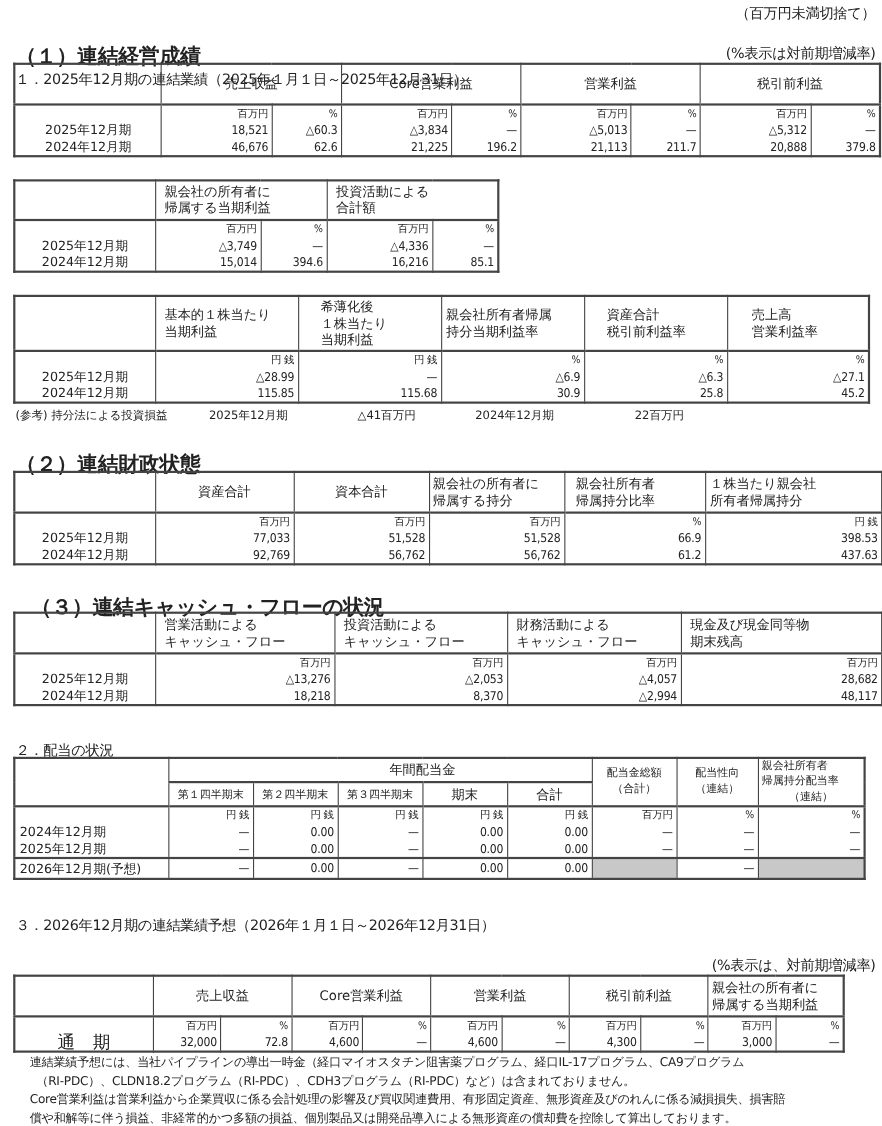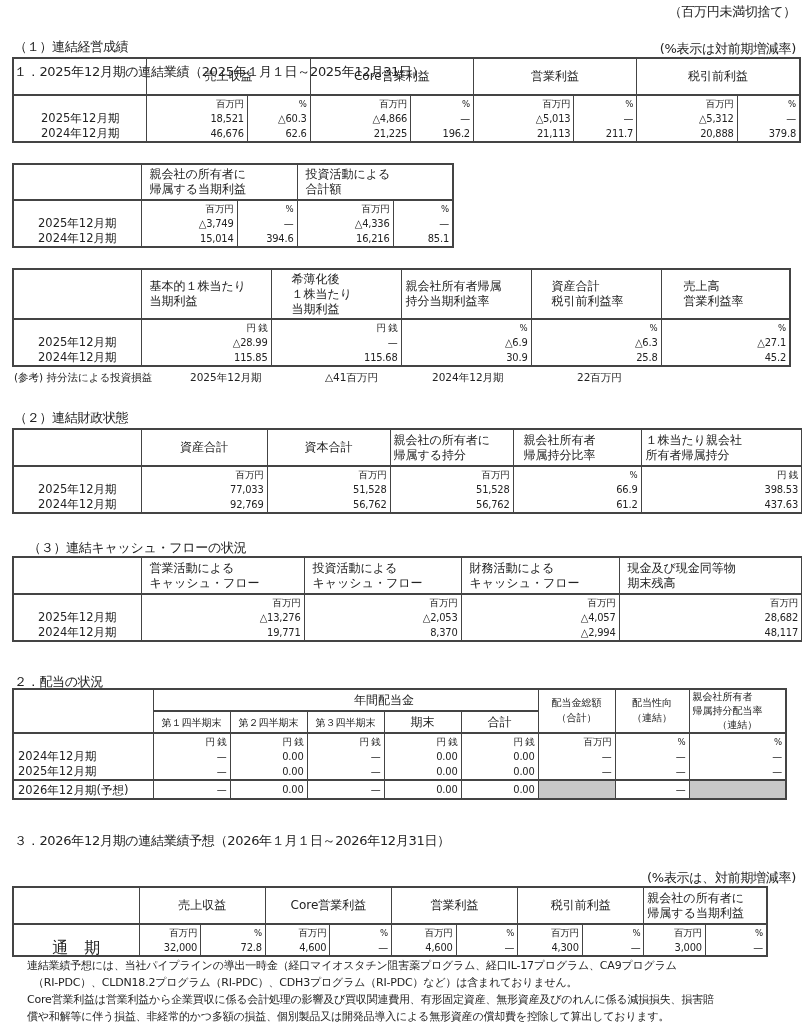--- a/index.html
+++ b/index.html
@@ -1,21 +1,21 @@
 <!DOCTYPE html>
 <html><head>
 <meta charset="utf-8">
 <style>
   * { box-sizing: border-box; margin: 0; padding: 0; }
   html, body { width: 802px; height: 1024px; background: #ffffff; overflow: hidden; }
   body { font-family: "DejaVu Sans", "Liberation Sans", sans-serif; color: #222; font-size: 11px; position: relative; }
   .abs { position: absolute; }
   .note-right { right: 6px; font-size: 13px; letter-spacing: -0.3px; }
   .h1 { font-size: 13px; letter-spacing: -0.3px; }
-  .h2 { font-size: 13px; letter-spacing: -0.3px; }
+  .h2 { font-size: 19px; letter-spacing: -0.3px; font-weight: bold; }
   table.fin { position: absolute; border-collapse: collapse; table-layout: fixed; border: 2px solid #444; font-size: 11px; }
   table.fin td, table.fin th { border: 1px solid #444; font-weight: normal; padding: 0 3px; white-space: nowrap; overflow: hidden; }
   table.fin th { text-align: center; vertical-align: middle; line-height: 15px; font-size: 12px; }
   table.fin th.left { text-align: left; padding-left: 8px; }
   table.fin tr.hdr th { border-bottom: 2px solid #444; }
   table.fin td.num { text-align: right; line-height: 14px; font-family: "DejaVu Sans Condensed", "Liberation Sans Narrow", "DejaVu Sans", sans-serif; letter-spacing: -0.2px; }
   table.fin td.lbl { text-align: center; line-height: 14px; font-size: 11.5px; }
   table.fin td.lblL { text-align: left; line-height: 14px; font-size: 11.5px; padding-left: 4px; }
   table.fin td.grey { background: #c8c8c8; }
   .unit { font-size: 9.5px; }
@@ -64,21 +64,21 @@
           <div>18,521</div>
           <div>46,676</div>
         </td>
     <td class="num stack">
           <div class="unit">%</div>
           <div>△60.3</div>
           <div>62.6</div>
         </td>
     <td class="num stack">
           <div class="unit">百万円</div>
-          <div>△4,866</div>
+          <div>△3,834</div>
           <div>21,225</div>
         </td>
     <td class="num stack">
           <div class="unit">%</div>
           <div>—</div>
           <div>196.2</div>
         </td>
     <td class="num stack">
           <div class="unit">百万円</div>
           <div>△5,013</div>
@@ -326,21 +326,21 @@
   </tr>
   <tr>
     <td class="lbl stack">
           <div>&nbsp;</div>
           <div>2025年12月期</div>
           <div>2024年12月期</div>
         </td>
     <td class="num stack">
           <div class="unit">百万円</div>
           <div>△13,276</div>
-          <div>19,771</div>
+          <div>18,218</div>
         </td>
     <td class="num stack">
           <div class="unit">百万円</div>
           <div>△2,053</div>
           <div>8,370</div>
         </td>
     <td class="num stack">
           <div class="unit">百万円</div>
           <div>△4,057</div>
           <div>△2,994</div>

